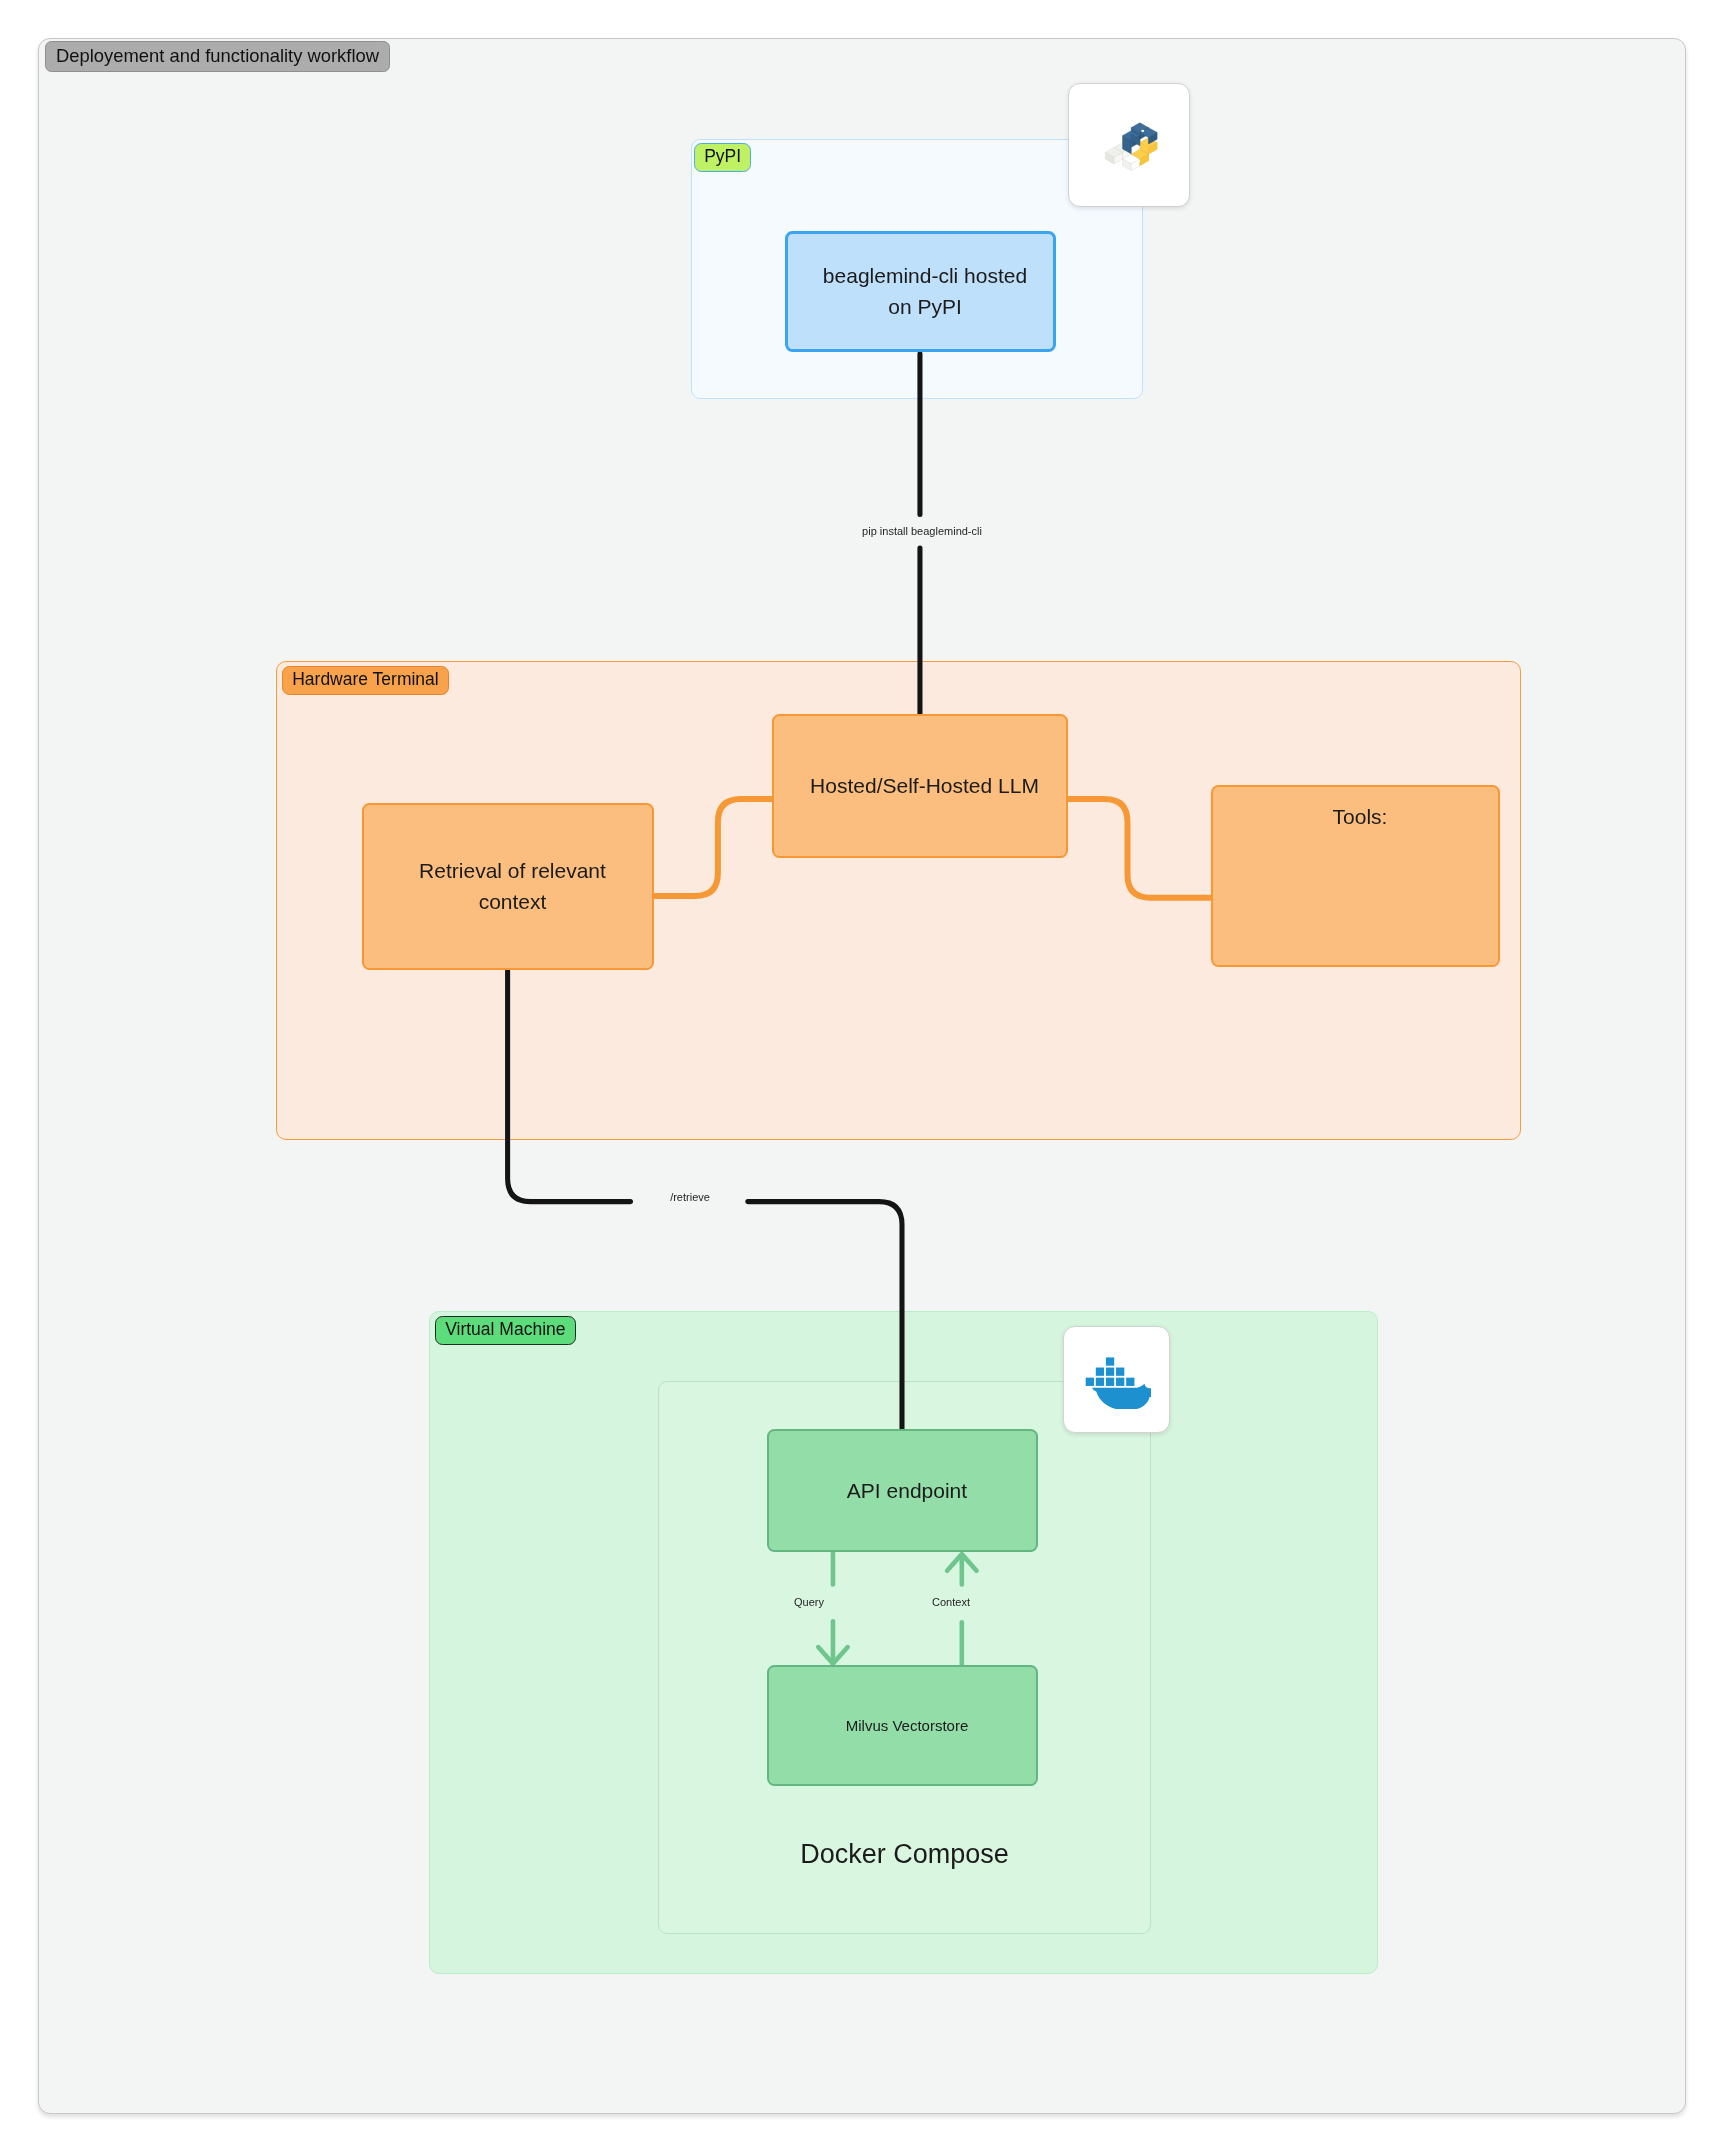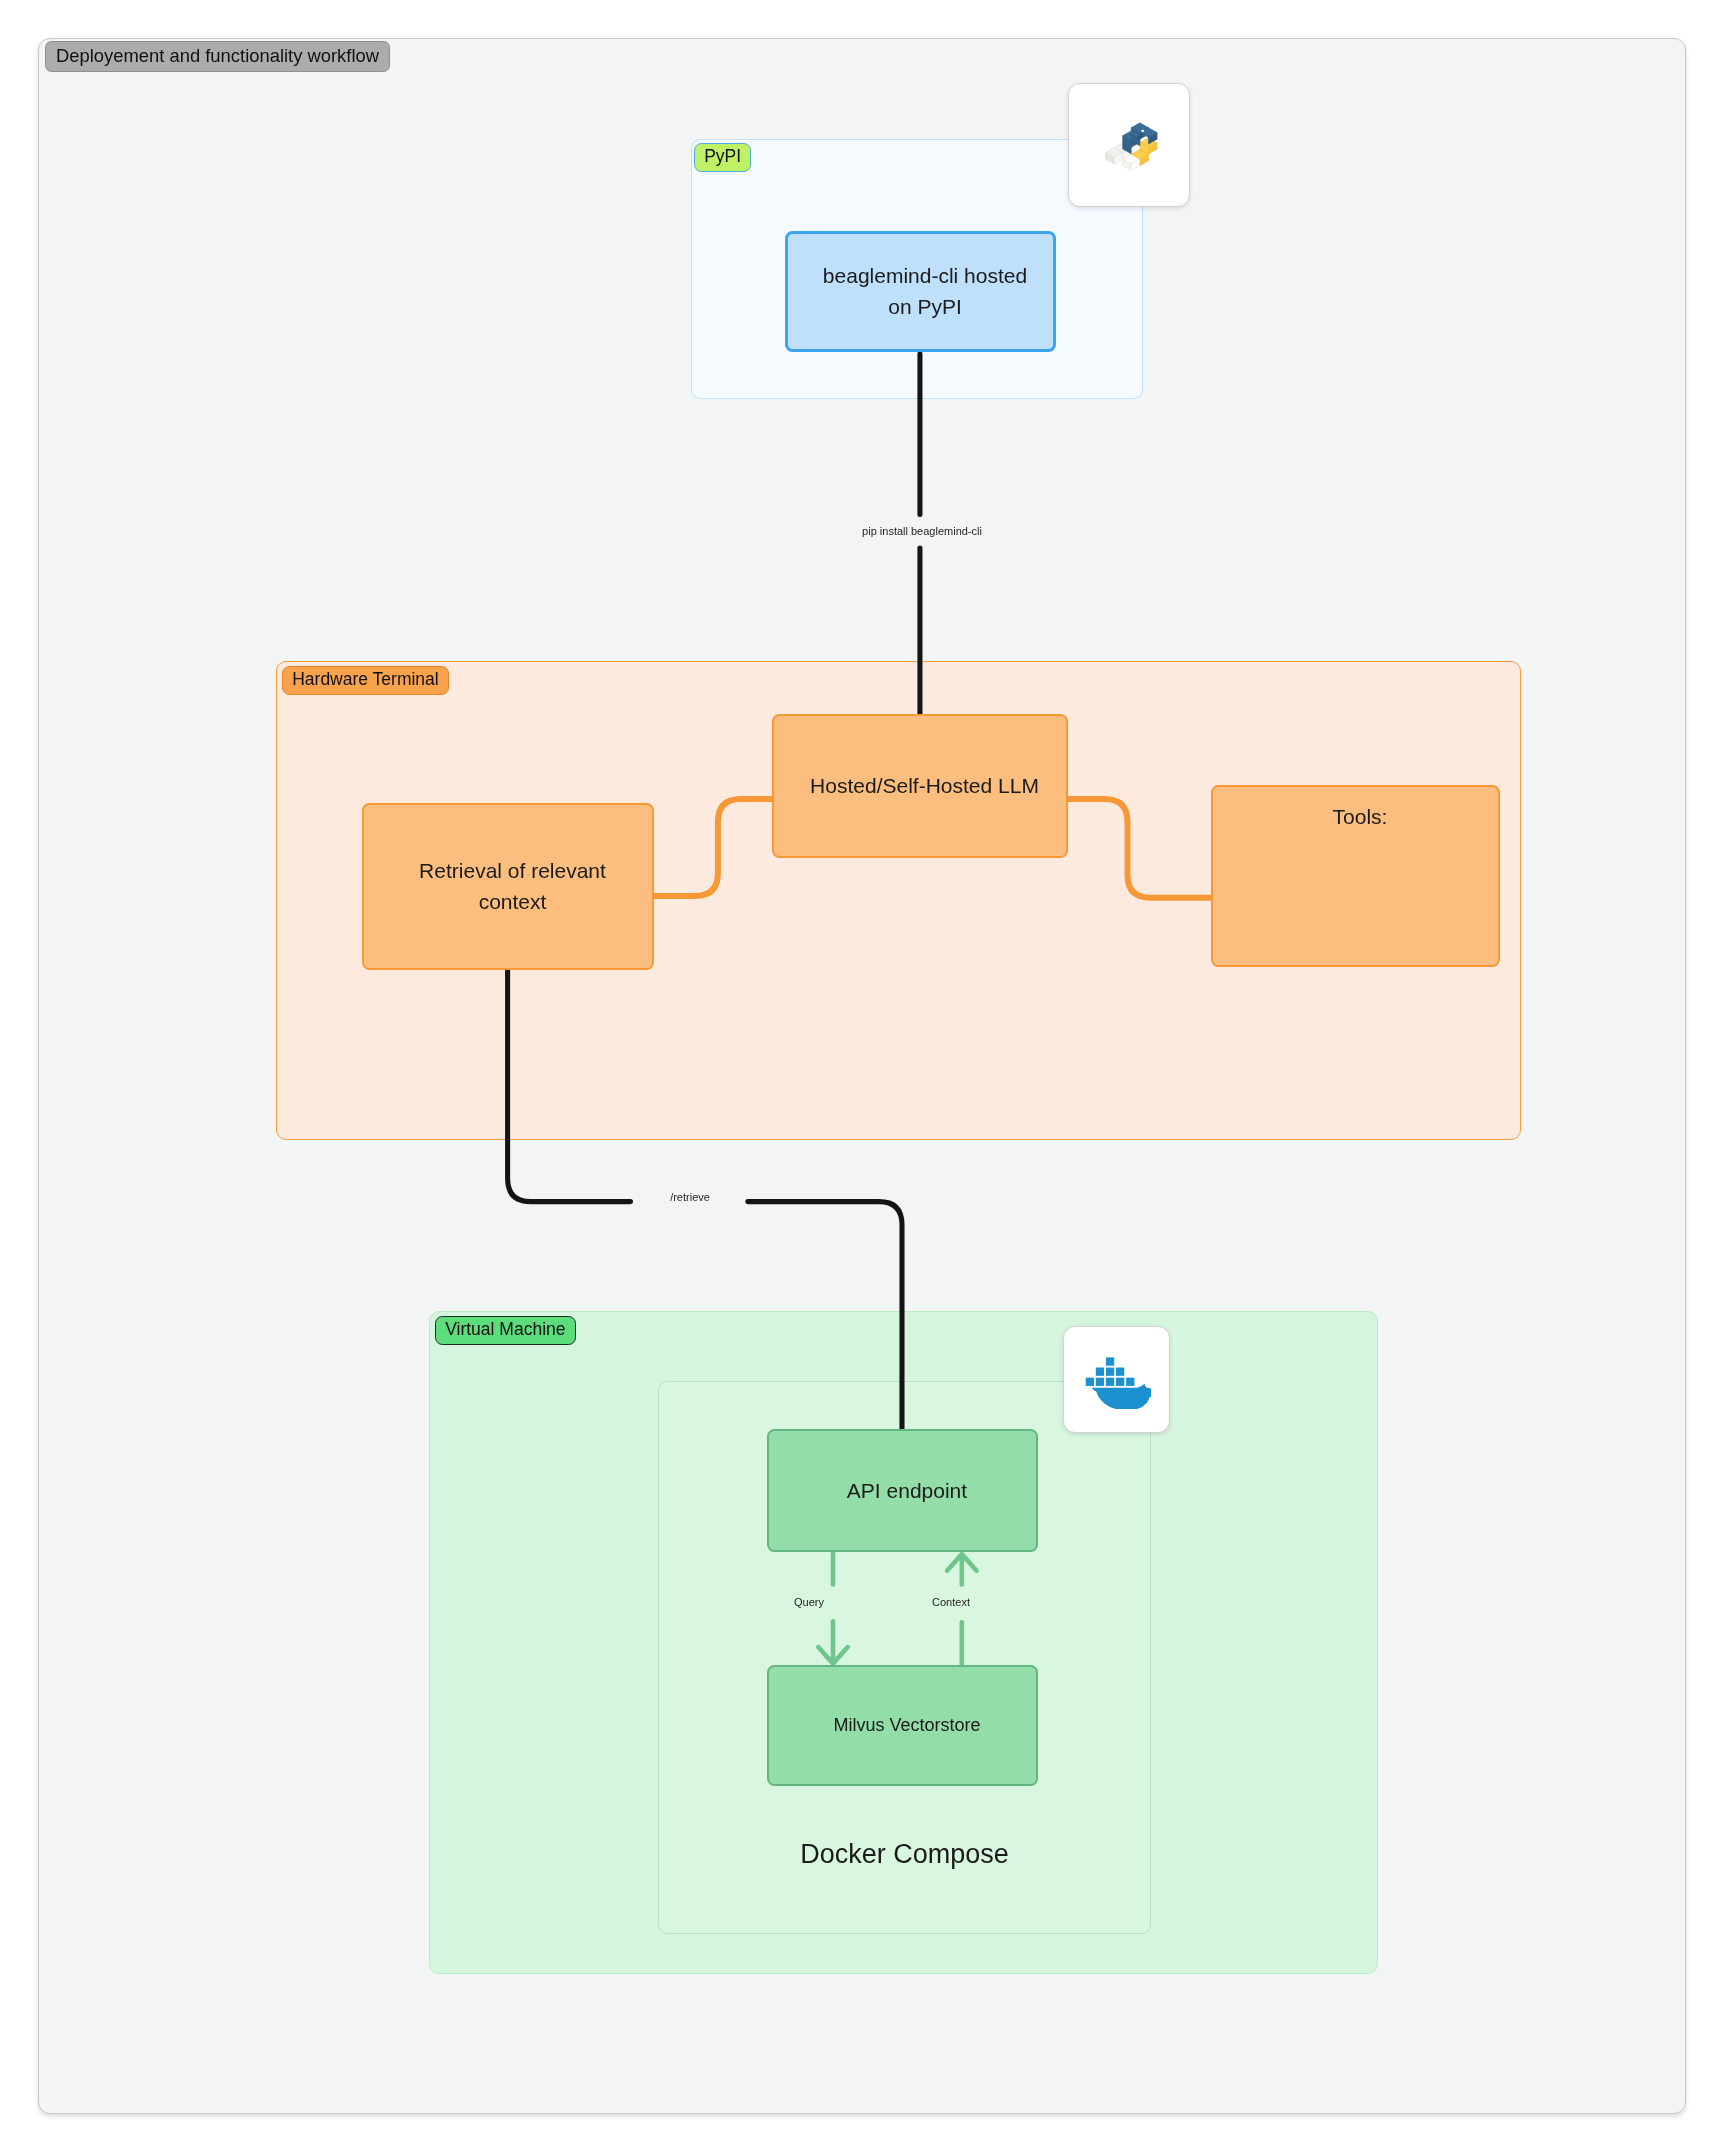--- a/index.html
+++ b/index.html
@@ -187,21 +187,21 @@
     white-space: nowrap;
   }
   .n-api {
     left: 767px; top: 1429px;
     width: 271px; height: 123px;
     font-size: 21px;
   }
   .n-milvus {
     left: 767px; top: 1665px;
     width: 271px; height: 121px;
-    font-size: 18px;
+    font-size: 15px;
   }
 
   
   .logo-card {
     position: absolute;
     background: #ffffff;
     border: 0.9px solid #d2d2d2;
     border-radius: 12px;
     box-shadow: 0 1.8px 4.6px rgba(0,0,0,0.10);
     display: flex;

